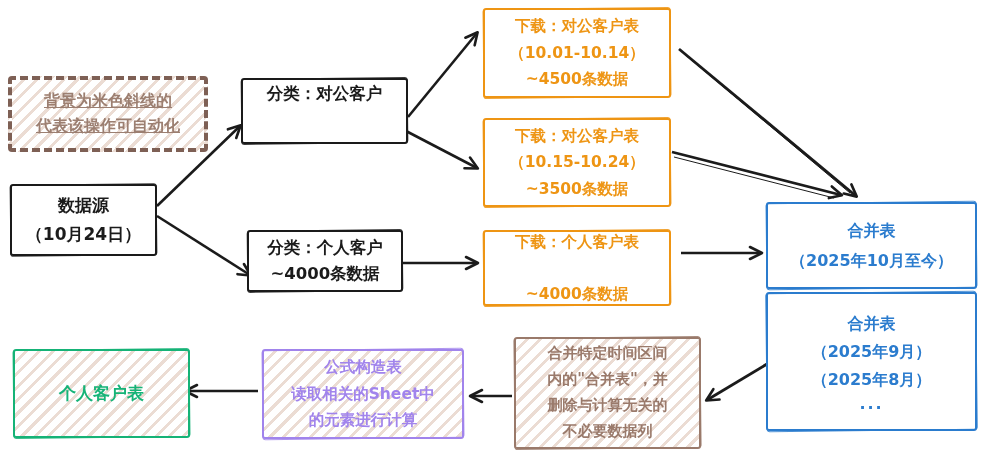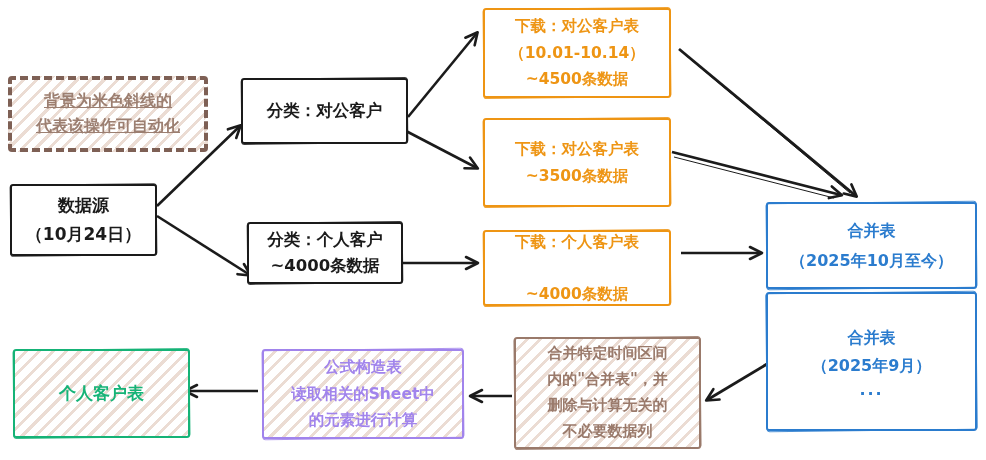--- a/index.html
+++ b/index.html
@@ -38,22 +38,22 @@
   .green  { --bc:var(--c-green,#16b377);  --tc:var(--c-green,#3fbc85); }
 
   
   #annotation {
     left:8px; top:76px; width:200px; height:76px;
     border:4.5px dashed var(--c-brown-dark,#7e6055); border-radius:4px;
     color:var(--c-annot-text,#9c7f71); font-size:16px; line-height:1.55;text-decoration:underline;
   }
   #annotation::before { display:none; }
   #node-source   { left:10px;  top:184px; width:147px; height:72px; font-size:17px; line-height:1.7; }
-  #node-cls-corp { left:241px; top:78px;  width:167px; height:66px; font-size:16.5px; line-height:1.65; }
-  #node-cls-pers { left:247px; top:222px; width:156px; height:62px; font-size:16.5px; line-height:1.6; }
+  #node-cls-corp { left:241px; top:78px;  width:167px; height:66px; font-size:16.5px; line-height:1.65;justify-content:space-between; }
+  #node-cls-pers { left:247px; top:230px; width:156px; height:62px; font-size:16.5px; line-height:1.6; }
   #node-dl-corp1 { left:483px; top:8px;   width:188px; height:90px; font-size:15.5px; line-height:1.7; }
   #node-dl-corp2 { left:483px; top:118px; width:188px; height:89px; font-size:15.5px; line-height:1.7; }
   #node-dl-pers  { left:483px; top:230px; width:188px; height:76px; font-size:15.5px; line-height:1.7;gap:26px; }
   #node-merge-cur  { left:766px; top:202px; width:211px; height:87px; font-size:16px; line-height:1.85; }
   #node-merge-hist { left:766px; top:292px; width:211px; height:139px; font-size:16px; line-height:1.75; }
   #node-merge-hist .dots { letter-spacing:2px; line-height:1.2; }
   #node-filter  { left:514px; top:337px; width:187px; height:112px; font-size:15px;  line-height:1.72; }
   #node-formula { left:262px; top:349px; width:202px; height:90px; font-size:15.5px; line-height:1.7; }
   #node-result  { left:13px;  top:349px; width:177px; height:89px; font-size:17px; }
 
@@ -106,36 +106,38 @@
   </div>
 
   <div id="node-dl-corp1" class="box orange">
     <span class="ln">下载：对公客户表</span>
     <span class="ln">（10.01-10.14）</span>
     <span class="ln">~4500条数据</span>
   </div>
 
   <div id="node-dl-corp2" class="box orange">
     <span class="ln">下载：对公客户表</span>
+    <span class="ln">（10.15-10.24）</span>
     <span class="ln">~3500条数据</span>
   </div>
 
   <div id="node-dl-pers" class="box orange">
     <span class="ln">下载：个人客户表</span>
     <span class="ln">~4000条数据</span>
   </div>
 
   <div id="node-merge-cur" class="box blue">
     <span class="ln">合并表</span>
     <span class="ln">（2025年10月至今）</span>
   </div>
 
   <div id="node-merge-hist" class="box blue">
     <span class="ln">合并表</span>
     <span class="ln">（2025年9月）</span>
+    <span class="ln">（2025年8月）</span>
     <span class="ln dots">...</span>
   </div>
 
   <div id="node-formula" class="box purple striped">
     <span class="ln">公式构造表</span>
     <span class="ln">读取相关的Sheet中</span>
     <span class="ln">的元素进行计算</span>
   </div>
 
   <div id="node-filter" class="box brown striped">

